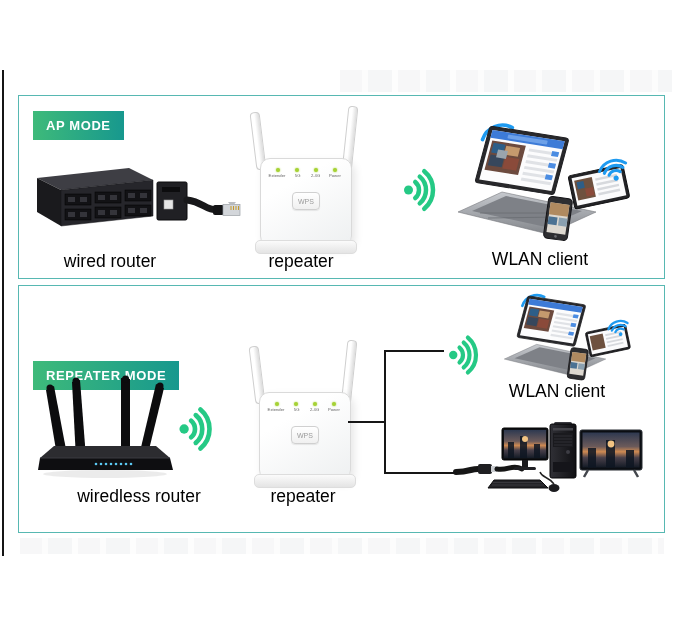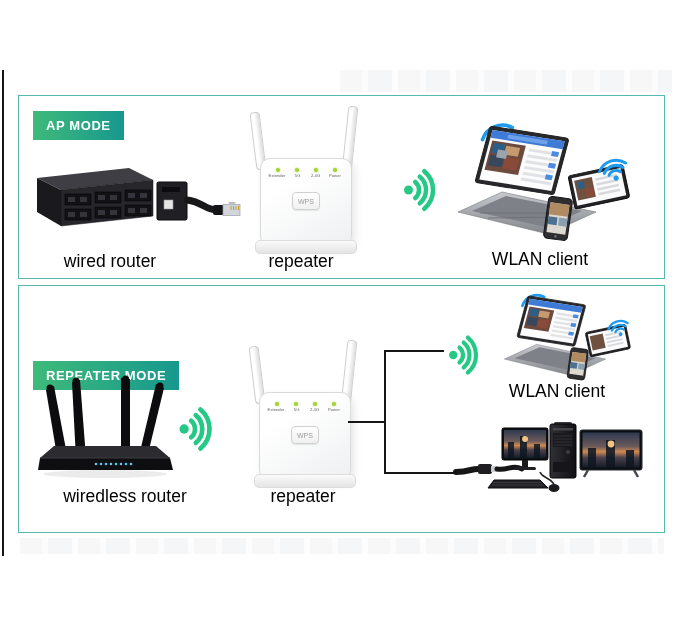--- a/index.html
+++ b/index.html
@@ -406,17 +406,17 @@
       <g fill="#0e1622" opacity="0.85">
         <rect x="132" y="26" width="8" height="19.5"></rect>
           <rect x="150" y="18" width="9" height="27.5"></rect>
           <rect x="170" y="28" width="8" height="17.5"></rect>
       </g>
       <circle cx="155" cy="22" r="3.4" fill="#f2c383"></circle>
       <path d="M132,48 L128,55 M178,48 L182,55" stroke="#43464c" stroke-width="2.5"></path>
     </g>
   </svg>
 
-  <div class="lbl" style="left:125px;top:486px;">wiredless router</div>
+  <div class="lbl" style="left:139px;top:486px;">wiredless router</div>
   <div class="lbl" style="left:303px;top:486px;">repeater</div>
   <div class="lbl" style="left:557px;top:381px;">WLAN client</div>
 
 </div>
 
 </body></html>

